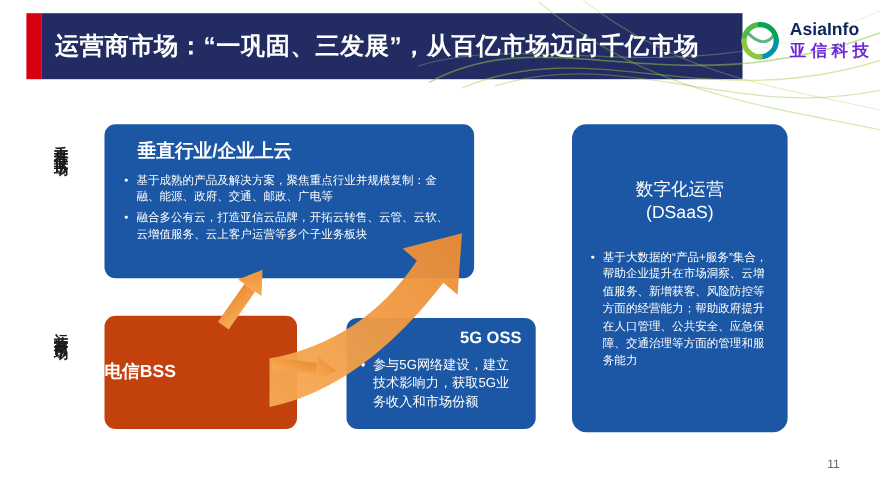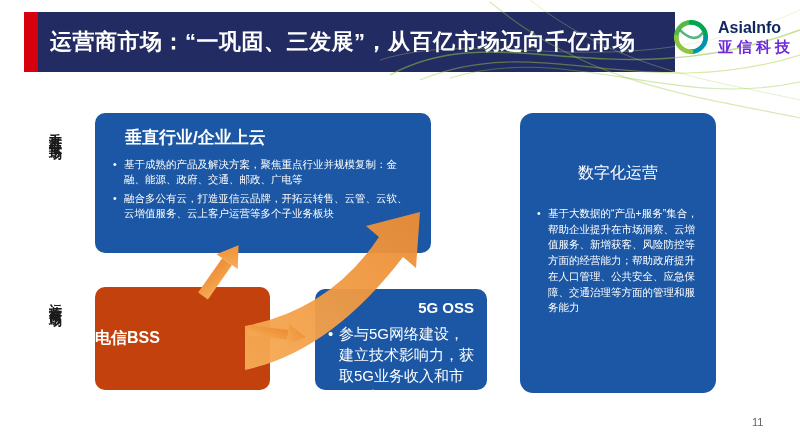--- a/index.html
+++ b/index.html
@@ -34,21 +34,21 @@
   .box-vertical .box-title { font-size:17px; font-weight:bold; margin:0 0 8px 12px; }
   .bullet { position:relative; padding-left:11px; font-size:10.5px; line-height:1.42; margin-bottom:4px; }
   .bullet::before { content:"•"; position:absolute; left:0; top:0; }
 
   .box-orange { position:absolute; left:95px; top:287px; width:175px; height:103px; background:#c2410c;
                 border-radius:10px; display:flex; align-items:center; 
                 color:#ffffff; font-size:16px; font-weight:bold; }
 
   .box-5g { left:315px; top:289px; width:172px; height:101px; padding:10px 13px 6px 13px; }
   .box-5g .box-title-center { text-align:right; font-size:15px; font-weight:bold; margin-bottom:7px; }
-  .box-5g .bullet { font-size:15px; line-height:1.4; }
+  .box-5g .bullet { font-size:12px; line-height:1.4; }
 
   .box-dsaas { left:520px; top:113px; width:196px; height:280px; border-radius:13px; padding:50px 17px 0 17px; }
   .box-dsaas .box-title-center { text-align:center; font-size:16px; font-weight:normal; line-height:1.3; }
   .box-dsaas .bullet { margin-top:22px; font-size:10.5px; line-height:1.5; }
 
   
   .arrows { position:absolute; left:0; top:0; width:800px; height:448px; pointer-events:none; }
 
   .page-number { position:absolute; left:752px; top:416px; font-size:11px; color:#666666; }
 </style>
@@ -99,20 +99,21 @@
   </div>
 
   <div class="box box-5g">
     <div class="box-title-center">5G OSS</div>
     <div class="bullet">参与5G网络建设，建立技术影响力，获取5G业务收入和市场份额</div>
   </div>
 
   <div class="box box-dsaas">
     <div class="box-title-center">
       <div>数字化运营</div>
+      <div>(DSaaS)</div>
     </div>
     <div class="bullet">基于大数据的“产品+服务”集合，帮助企业提升在市场洞察、云增值服务、新增获客、风险防控等方面的经营能力；帮助政府提升在人口管理、公共安全、应急保障、交通治理等方面的管理和服务能力</div>
   </div>
 
   <svg class="arrows" viewBox="0 0 800 448">
     <defs>
       <linearGradient id="og" x1="0" y1="1" x2="1" y2="0">
         <stop offset="0" stop-color="#f6ab55"></stop>
         <stop offset="1" stop-color="#ec8c33"></stop>
       </linearGradient>

